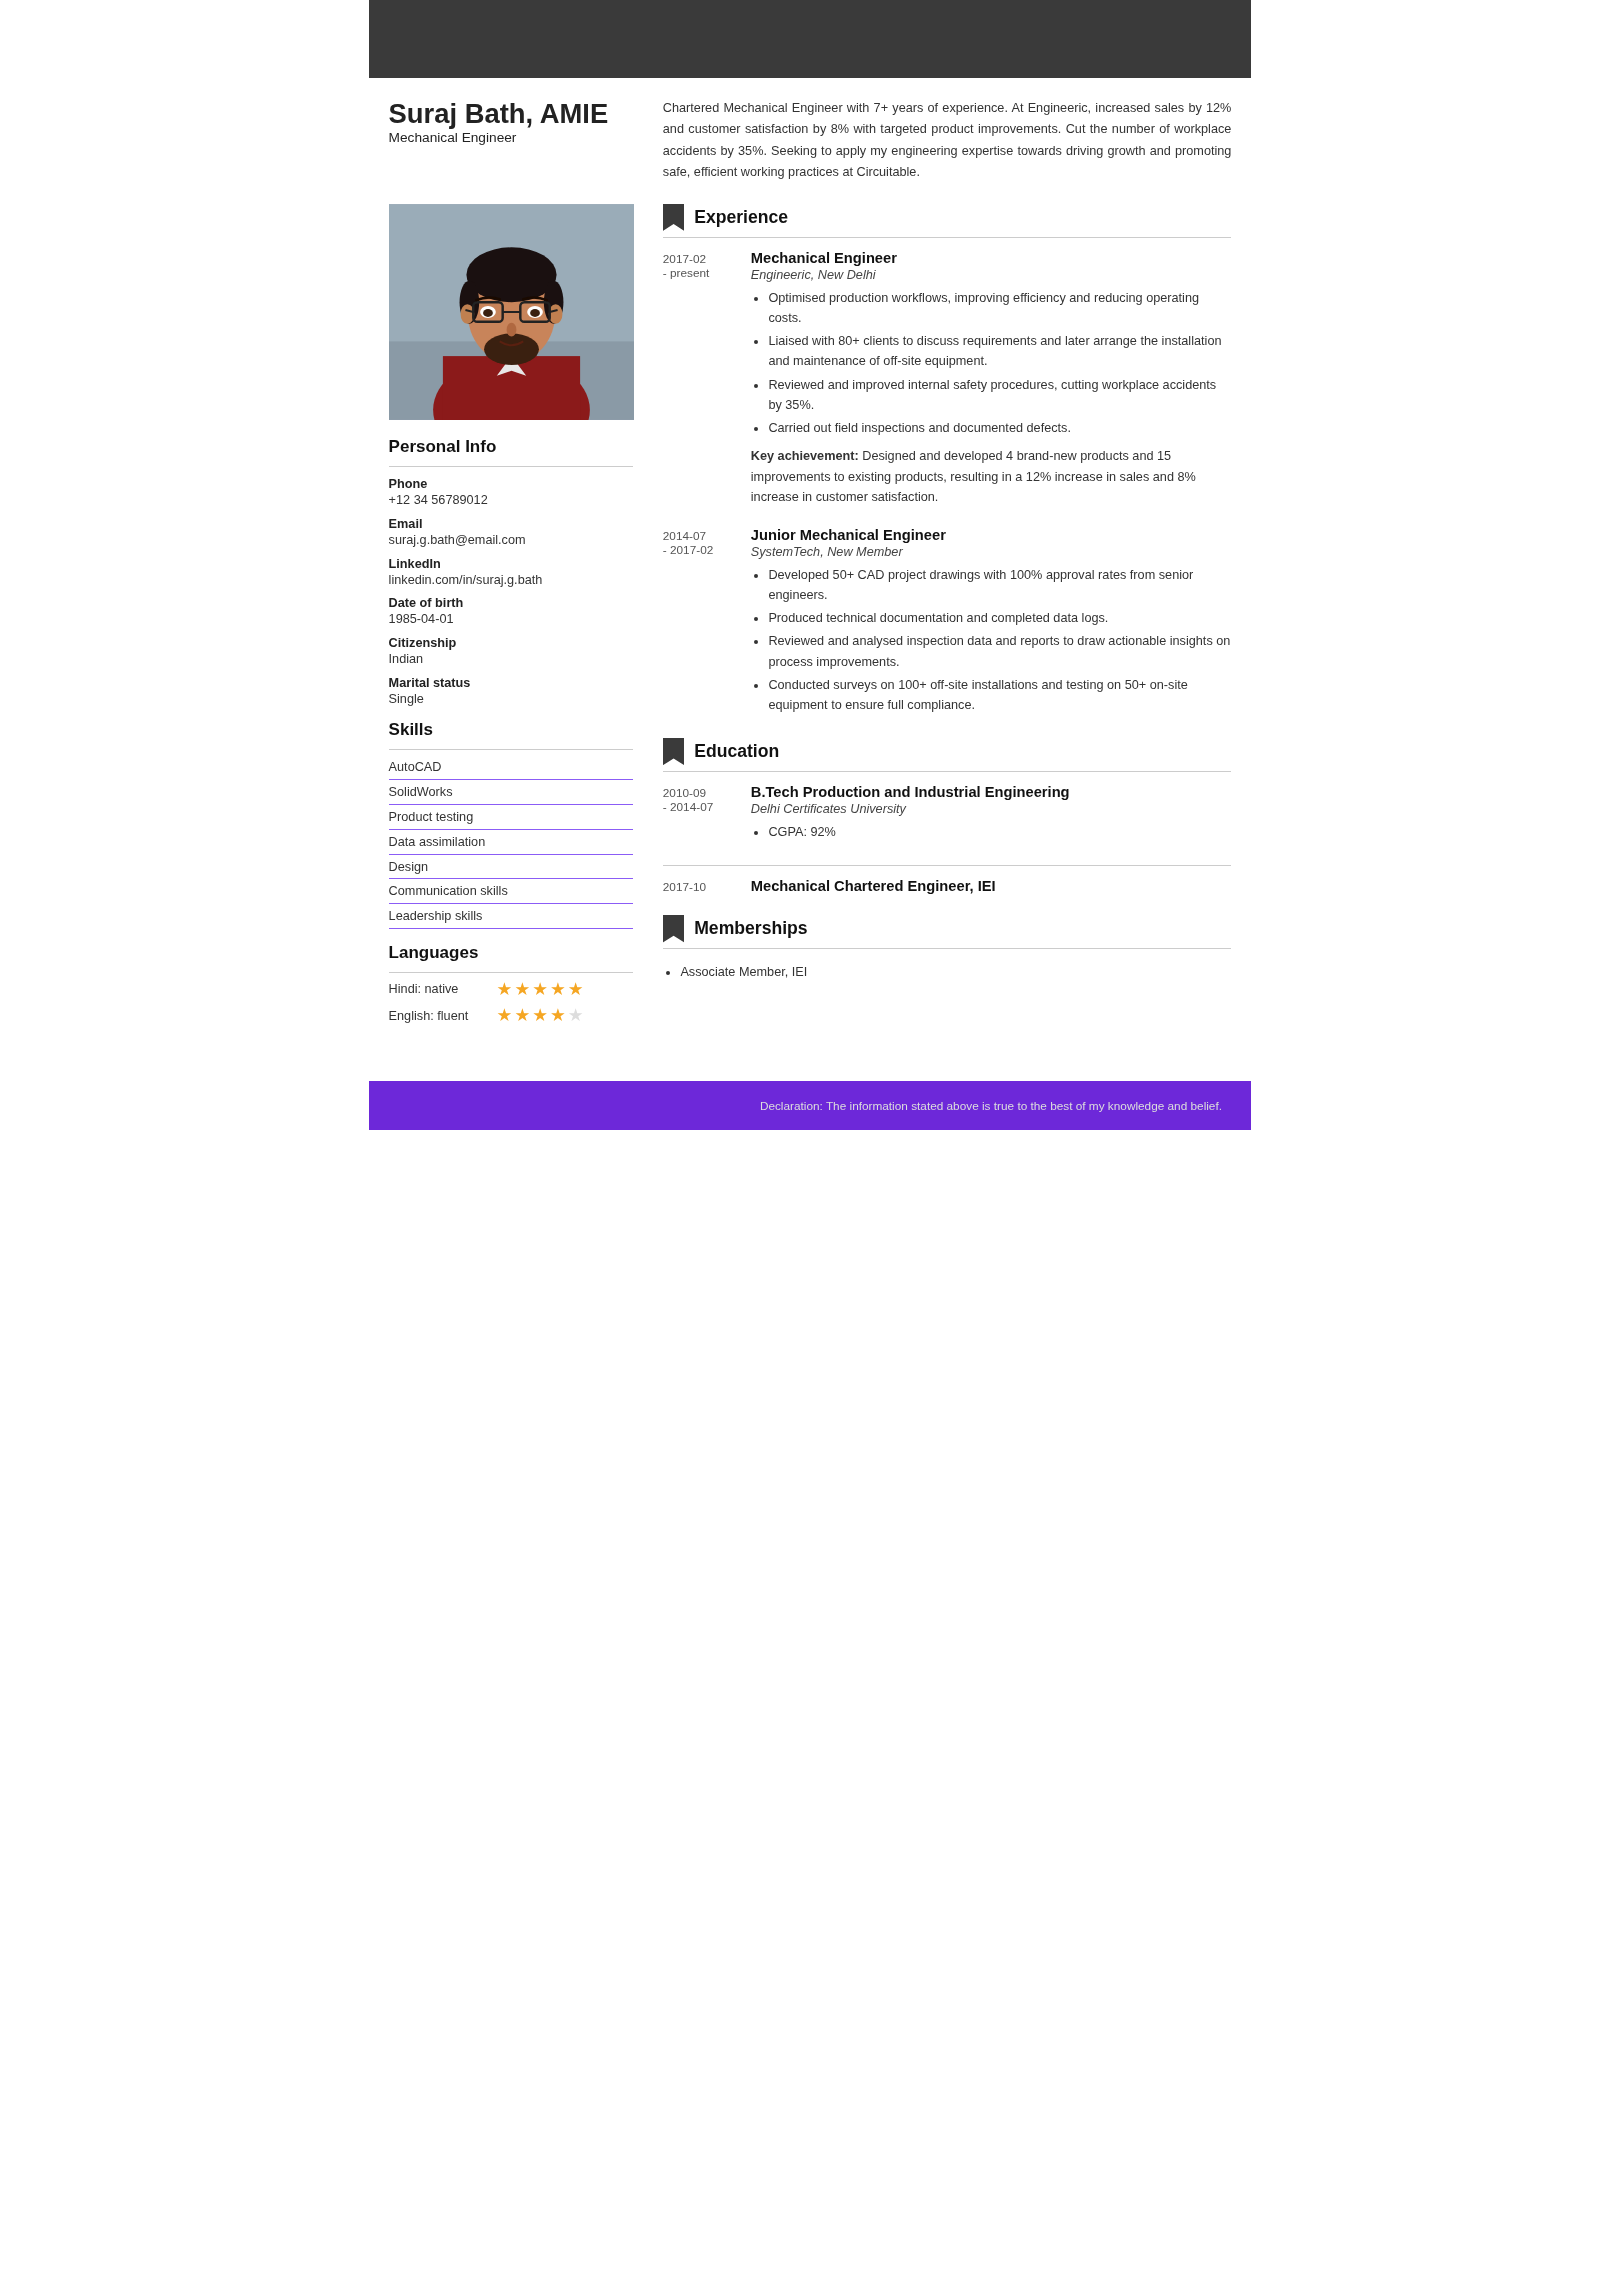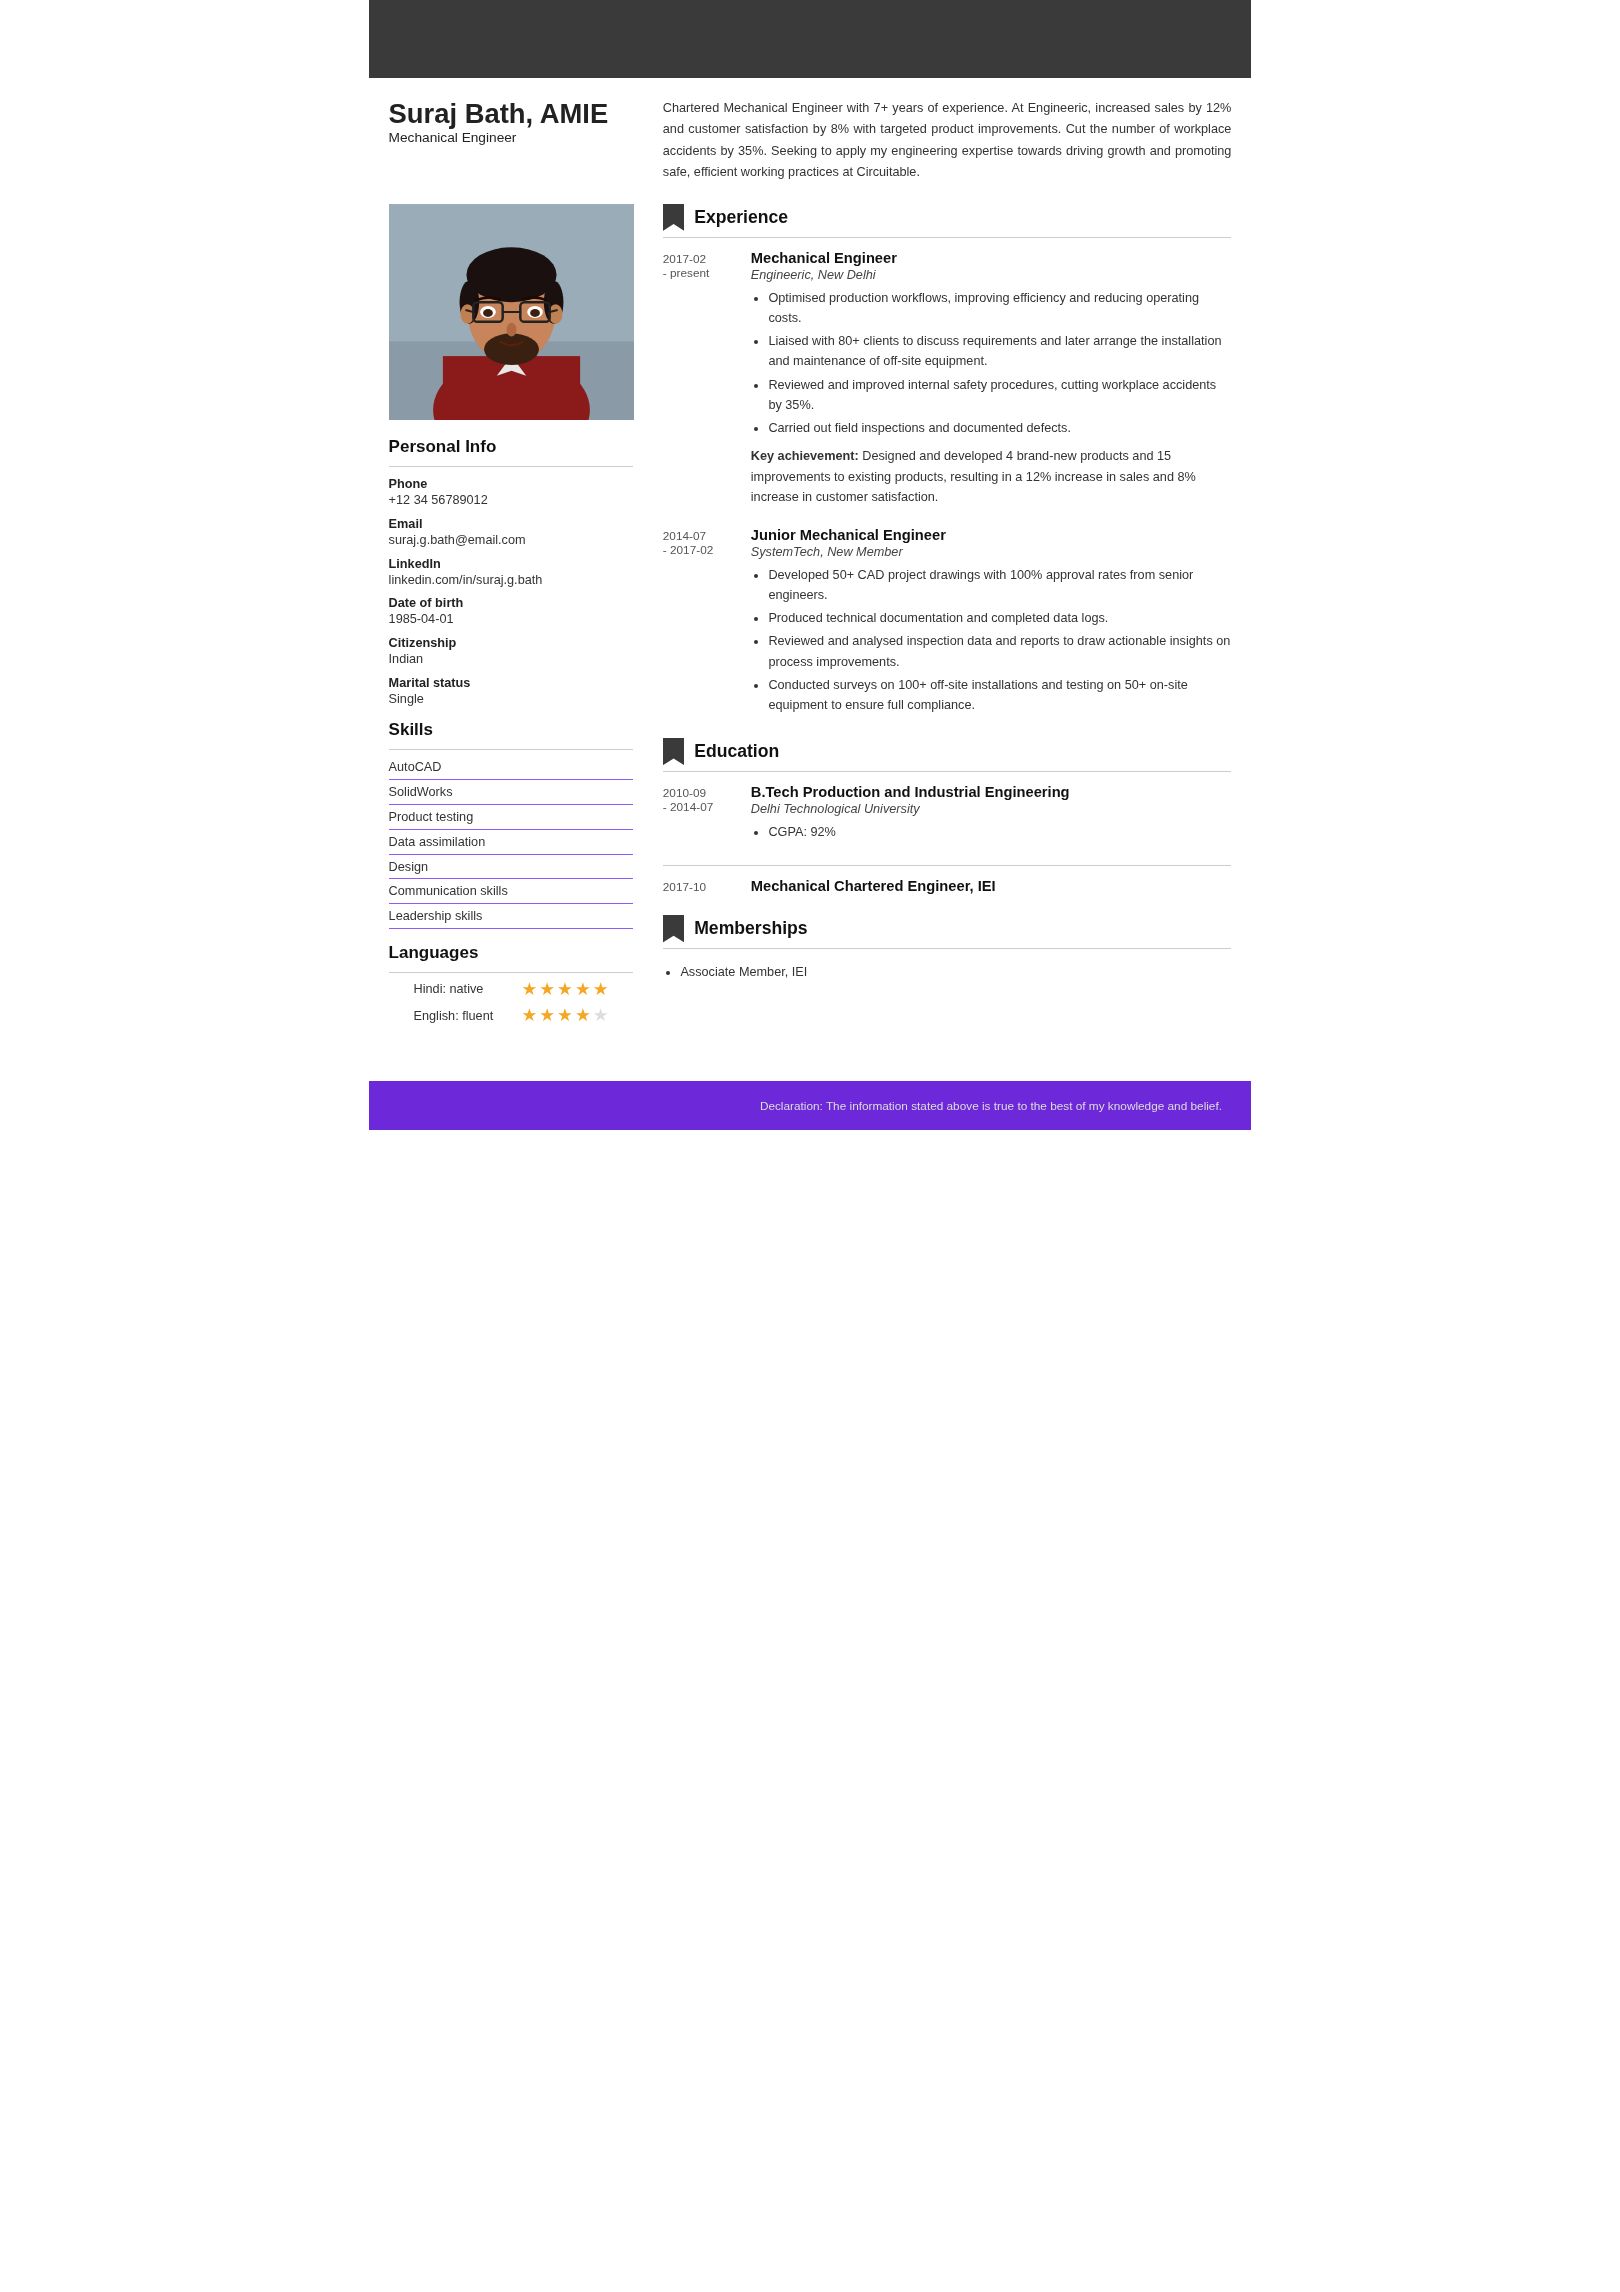--- a/index.html
+++ b/index.html
@@ -79,21 +79,21 @@
       border-bottom: 1px solid #8b5cf6;
     }
 
     .languages-section {
       margin-top: 5.9px;
     }
 
     .lang-row {
       display: flex;
       align-items: center;
-      justify-content: center;
+      justify-content: flex-start;
       margin-bottom: 5.9px;
     }
 
     .lang-name {
       font-size: 12.7px;
       color: #333;
       min-width: 108px;
     }
 
     .stars {
@@ -422,21 +422,21 @@
       <div class="section-main-title">Education</div>
     </div>
     <hr class="section-divider">
 
     <div id="education-entries">
         <div class="entry">
           <div class="entry-date" style="white-space: pre-line;">2010-09
 - 2014-07</div>
           <div class="entry-content">
             <div class="entry-title">B.Tech Production and Industrial Engineering</div>
-            <div class="entry-org">Delhi Technological University</div>
+            <div class="entry-org">Delhi Certificates University</div>
             <ul class="entry-bullets">
               <li>CGPA: 92%</li>
             </ul>
           </div>
         </div>
       </div>
 
     <hr class="section-divider">
 
     <div id="certificates-entries">

